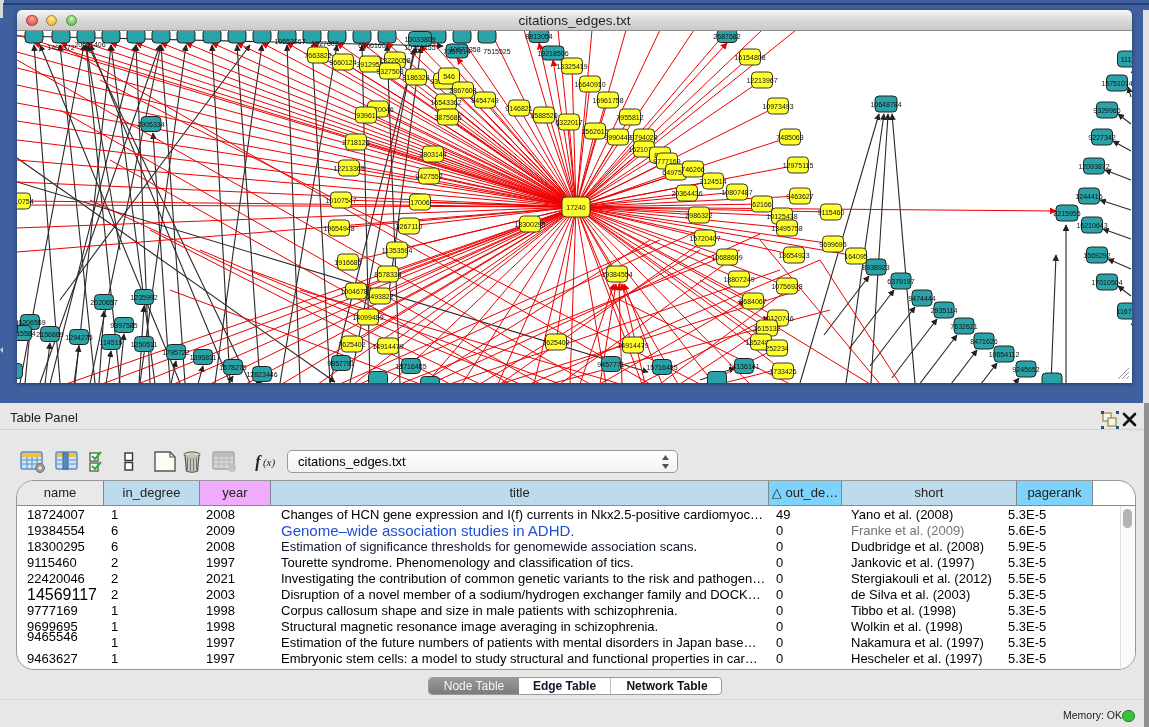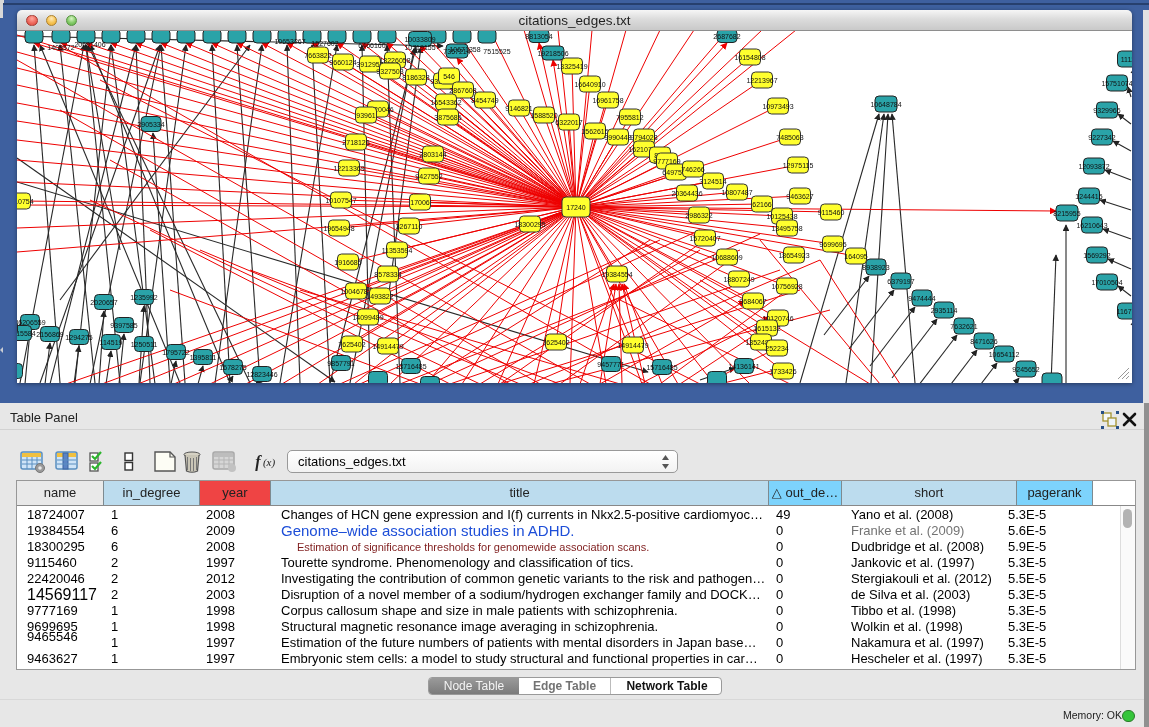--- a/index.html
+++ b/index.html
@@ -610,24 +610,24 @@
   <text x="238" y="17" font-size="16" font-style="italic" font-weight="bold" font-family="Liberation Serif,serif" fill="#222" text-anchor="middle">f</text>
   <text x="249" y="16" font-size="11" font-style="italic" font-family="Liberation Serif,serif" fill="#222" text-anchor="middle">(x)</text>
 </svg>
  <div style="position:absolute;left:287px;top:47px;width:391px;height:23px;background:linear-gradient(#fff,#f2f2f2);border:1px solid #999;border-radius:5px;font-size:13px;line-height:21px;color:#000;padding-left:10px">citations_edges.txt
    <svg style="position:absolute;right:6px;top:3px" width="11" height="16" viewBox="0 0 11 16">
         <path d="M5.5 1 L9 6 L2 6 Z" fill="#555"></path>
         <path d="M5.5 15 L9 10 L2 10 Z" fill="#555"></path>
       </svg>
  </div>
 
- <div style="position:absolute;left:16px;top:77px;width:1120px;height:190px;background:#fff;border:1px solid #979797;border-radius:0;overflow:hidden">
+ <div style="position:absolute;left:16px;top:77px;width:1120px;height:190px;background:#fff;border:1px solid #979797;border-radius:18px;overflow:hidden">
    <div style="position:absolute;left:0px;top:0;width:87px;height:24px;background:#e9e9e9;border-right:1px solid #7d8a90;box-sizing:border-box;text-align:center;line-height:24px;font-size:13px;color:#222">name</div>
       <div style="position:absolute;left:87px;top:0;width:96px;height:24px;background:#bcdcee;border-right:1px solid #7d8a90;box-sizing:border-box;text-align:center;line-height:24px;font-size:13px;color:#222">in_degree</div>
-      <div style="position:absolute;left:183px;top:0;width:71px;height:24px;background:#ef4444;border-right:1px solid #7d8a90;box-sizing:border-box;text-align:center;line-height:24px;font-size:13px;color:#222">year</div>
+      <div style="position:absolute;left:183px;top:0;width:71px;height:24px;background:#f0abfc;border-right:1px solid #7d8a90;box-sizing:border-box;text-align:center;line-height:24px;font-size:13px;color:#222">year</div>
       <div style="position:absolute;left:254px;top:0;width:498px;height:24px;background:#bcdcee;border-right:1px solid #7d8a90;box-sizing:border-box;text-align:center;line-height:24px;font-size:13px;color:#222">title</div>
       <div style="position:absolute;left:752px;top:0;width:73px;height:24px;background:#7dd3fc;border-right:1px solid #7d8a90;box-sizing:border-box;text-align:center;line-height:24px;font-size:13px;color:#222">△ out_de…</div>
       <div style="position:absolute;left:825px;top:0;width:175px;height:24px;background:#bcdcee;border-right:1px solid #7d8a90;box-sizing:border-box;text-align:center;line-height:24px;font-size:13px;color:#222">short</div>
       <div style="position:absolute;left:1000px;top:0;width:76px;height:24px;background:#7dd3fc;border-right:1px solid #7d8a90;box-sizing:border-box;text-align:center;line-height:24px;font-size:13px;color:#222">pagerank</div>
       <div style="position:absolute;left:0;top:24px;width:1120px;height:1px;background:#888"></div>
       <div style="position:absolute;left:10px;top:26px;width:200px;height:16px;font-size:13px;line-height:16px;color:#000;white-space:nowrap;overflow:hidden">18724007</div>
       <div style="position:absolute;left:94px;top:26px;width:200px;height:16px;font-size:13px;line-height:16px;color:#000;white-space:nowrap;overflow:hidden">1</div>
       <div style="position:absolute;left:189px;top:26px;width:200px;height:16px;font-size:13px;line-height:16px;color:#000;white-space:nowrap;overflow:hidden">2008</div>
       <div style="position:absolute;left:264px;top:26px;width:560px;height:16px;font-size:13px;line-height:16px;color:#000;white-space:nowrap;overflow:hidden">Changes of HCN gene expression and I(f) currents in Nkx2.5-positive cardiomyoc…</div>
       <div style="position:absolute;left:759px;top:26px;width:200px;height:16px;font-size:13px;line-height:16px;color:#000;white-space:nowrap;overflow:hidden">49</div>
@@ -636,34 +636,34 @@
       <div style="position:absolute;left:10px;top:42px;width:200px;height:16px;font-size:13px;line-height:16px;color:#000;white-space:nowrap;overflow:hidden">19384554</div>
       <div style="position:absolute;left:94px;top:42px;width:200px;height:16px;font-size:13px;line-height:16px;color:#000;white-space:nowrap;overflow:hidden">6</div>
       <div style="position:absolute;left:189px;top:42px;width:200px;height:16px;font-size:13px;line-height:16px;color:#000;white-space:nowrap;overflow:hidden">2009</div>
       <div style="position:absolute;left:264px;top:42px;width:560px;height:16px;font-size:15px;line-height:16px;color:#1d4ed8;white-space:nowrap;overflow:hidden">Genome–wide association studies in ADHD.</div>
       <div style="position:absolute;left:759px;top:42px;width:200px;height:16px;font-size:13px;line-height:16px;color:#000;white-space:nowrap;overflow:hidden">0</div>
       <div style="position:absolute;left:834px;top:42px;width:200px;height:16px;font-size:13px;line-height:16px;color:#737373;white-space:nowrap;overflow:hidden">Franke et al. (2009)</div>
       <div style="position:absolute;left:991px;top:42px;width:200px;height:16px;font-size:13px;line-height:16px;color:#000;white-space:nowrap;overflow:hidden">5.6E-5</div>
       <div style="position:absolute;left:10px;top:58px;width:200px;height:16px;font-size:13px;line-height:16px;color:#000;white-space:nowrap;overflow:hidden">18300295</div>
       <div style="position:absolute;left:94px;top:58px;width:200px;height:16px;font-size:13px;line-height:16px;color:#000;white-space:nowrap;overflow:hidden">6</div>
       <div style="position:absolute;left:189px;top:58px;width:200px;height:16px;font-size:13px;line-height:16px;color:#000;white-space:nowrap;overflow:hidden">2008</div>
-      <div style="position:absolute;left:280px;top:58px;width:560px;height:16px;font-size:11px;line-height:16px;color:#7f1d1d;white-space:nowrap;overflow:hidden">Estimation of significance thresholds for genomewide association scans.</div>
+      <div style="position:absolute;left:264px;top:58px;width:560px;height:16px;font-size:13px;line-height:16px;color:#0f172a;white-space:nowrap;overflow:hidden">Estimation of significance thresholds for genomewide association scans.</div>
       <div style="position:absolute;left:759px;top:58px;width:200px;height:16px;font-size:13px;line-height:16px;color:#000;white-space:nowrap;overflow:hidden">0</div>
       <div style="position:absolute;left:834px;top:58px;width:200px;height:16px;font-size:13px;line-height:16px;color:#000;white-space:nowrap;overflow:hidden">Dudbridge et al. (2008)</div>
       <div style="position:absolute;left:991px;top:58px;width:200px;height:16px;font-size:13px;line-height:16px;color:#000;white-space:nowrap;overflow:hidden">5.9E-5</div>
       <div style="position:absolute;left:10px;top:74px;width:200px;height:16px;font-size:13px;line-height:16px;color:#000;white-space:nowrap;overflow:hidden">9115460</div>
       <div style="position:absolute;left:94px;top:74px;width:200px;height:16px;font-size:13px;line-height:16px;color:#000;white-space:nowrap;overflow:hidden">2</div>
       <div style="position:absolute;left:189px;top:74px;width:200px;height:16px;font-size:13px;line-height:16px;color:#000;white-space:nowrap;overflow:hidden">1997</div>
       <div style="position:absolute;left:264px;top:74px;width:560px;height:16px;font-size:13px;line-height:16px;color:#000;white-space:nowrap;overflow:hidden">Tourette syndrome. Phenomenology and classification of tics.</div>
       <div style="position:absolute;left:759px;top:74px;width:200px;height:16px;font-size:13px;line-height:16px;color:#000;white-space:nowrap;overflow:hidden">0</div>
       <div style="position:absolute;left:834px;top:74px;width:200px;height:16px;font-size:13px;line-height:16px;color:#000;white-space:nowrap;overflow:hidden">Jankovic et al. (1997)</div>
       <div style="position:absolute;left:991px;top:74px;width:200px;height:16px;font-size:13px;line-height:16px;color:#000;white-space:nowrap;overflow:hidden">5.3E-5</div>
       <div style="position:absolute;left:10px;top:90px;width:200px;height:16px;font-size:13px;line-height:16px;color:#000;white-space:nowrap;overflow:hidden">22420046</div>
       <div style="position:absolute;left:94px;top:90px;width:200px;height:16px;font-size:13px;line-height:16px;color:#000;white-space:nowrap;overflow:hidden">2</div>
-      <div style="position:absolute;left:189px;top:90px;width:200px;height:16px;font-size:13px;line-height:16px;color:#000;white-space:nowrap;overflow:hidden">2012</div>
+      <div style="position:absolute;left:189px;top:90px;width:200px;height:16px;font-size:13px;line-height:16px;color:#000;white-space:nowrap;overflow:hidden">2021</div>
       <div style="position:absolute;left:264px;top:90px;width:560px;height:16px;font-size:13px;line-height:16px;color:#000;white-space:nowrap;overflow:hidden">Investigating the contribution of common genetic variants to the risk and pathogen…</div>
       <div style="position:absolute;left:759px;top:90px;width:200px;height:16px;font-size:13px;line-height:16px;color:#000;white-space:nowrap;overflow:hidden">0</div>
       <div style="position:absolute;left:834px;top:90px;width:200px;height:16px;font-size:13px;line-height:16px;color:#000;white-space:nowrap;overflow:hidden">Stergiakouli et al. (2012)</div>
       <div style="position:absolute;left:991px;top:90px;width:200px;height:16px;font-size:13px;line-height:16px;color:#000;white-space:nowrap;overflow:hidden">5.5E-5</div>
       <div style="position:absolute;left:10px;top:106px;width:200px;height:16px;font-size:16px;line-height:16px;color:#000000;white-space:nowrap;overflow:hidden">14569117</div>
       <div style="position:absolute;left:94px;top:106px;width:200px;height:16px;font-size:13px;line-height:16px;color:#000;white-space:nowrap;overflow:hidden">2</div>
       <div style="position:absolute;left:189px;top:106px;width:200px;height:16px;font-size:13px;line-height:16px;color:#000;white-space:nowrap;overflow:hidden">2003</div>
       <div style="position:absolute;left:264px;top:106px;width:560px;height:16px;font-size:13px;line-height:16px;color:#000;white-space:nowrap;overflow:hidden">Disruption of a novel member of a sodium/hydrogen exchanger family and DOCK…</div>
       <div style="position:absolute;left:759px;top:106px;width:200px;height:16px;font-size:13px;line-height:16px;color:#000;white-space:nowrap;overflow:hidden">0</div>
       <div style="position:absolute;left:834px;top:106px;width:200px;height:16px;font-size:13px;line-height:16px;color:#000;white-space:nowrap;overflow:hidden">de Silva et al. (2003)</div>
@@ -696,19 +696,19 @@
       <div style="position:absolute;left:759px;top:170px;width:200px;height:16px;font-size:13px;line-height:16px;color:#000;white-space:nowrap;overflow:hidden">0</div>
       <div style="position:absolute;left:834px;top:170px;width:200px;height:16px;font-size:13px;line-height:16px;color:#000;white-space:nowrap;overflow:hidden">Hescheler et al. (1997)</div>
       <div style="position:absolute;left:991px;top:170px;width:200px;height:16px;font-size:13px;line-height:16px;color:#000;white-space:nowrap;overflow:hidden">5.3E-5</div>
 
    <div style="position:absolute;left:1103px;top:25px;width:15px;height:163px;background:#fafafa;border-left:1px solid #ddd"></div>
    <div style="position:absolute;left:1106px;top:28px;width:9px;height:19px;background:#b3b3b3;border-radius:4.5px"></div>
  </div>
 
  <div style="position:absolute;left:428px;top:274px;width:294px;height:18px;border:1px solid #9a9a9a;border-radius:4px;background:#fff;overflow:hidden">
    <div style="position:absolute;left:0;top:0;width:90px;height:18px;background:linear-gradient(#9a9a9a,#777);color:#f4f4f4;font-size:12px;text-align:center;line-height:17px">Node Table</div>
-   <div style="position:absolute;left:90px;top:0;width:92px;height:18px;border-right:1px solid #bbb;color:#737373;font-size:12px;text-align:center;line-height:17px;font-weight:bold">Edge Table</div>
+   <div style="position:absolute;left:90px;top:0;width:92px;height:18px;border-right:1px solid #bbb;color:#0f172a;font-size:12px;text-align:center;line-height:17px;font-weight:bold">Edge Table</div>
    <div style="position:absolute;left:182px;top:0;width:112px;height:18px;color:#111;font-size:12px;text-align:center;line-height:17px;font-weight:bold">Network Table</div>
  </div>
  <div style="position:absolute;left:0;top:296px;width:1144px;height:1px;background:#d8d8d8"></div>
  <div style="position:absolute;left:1063px;top:306px;font-size:10.5px;color:#222">Memory: OK</div>
  <div style="position:absolute;left:1122px;top:306.5px;width:12.5px;height:12.5px;border-radius:50%;background:#35c53a;border:1px solid #2a7a2a"></div>
  <div style="position:absolute;left:1144px;top:0;width:5px;height:324px;background:#909090"></div>
 </div>
 </body></html>

